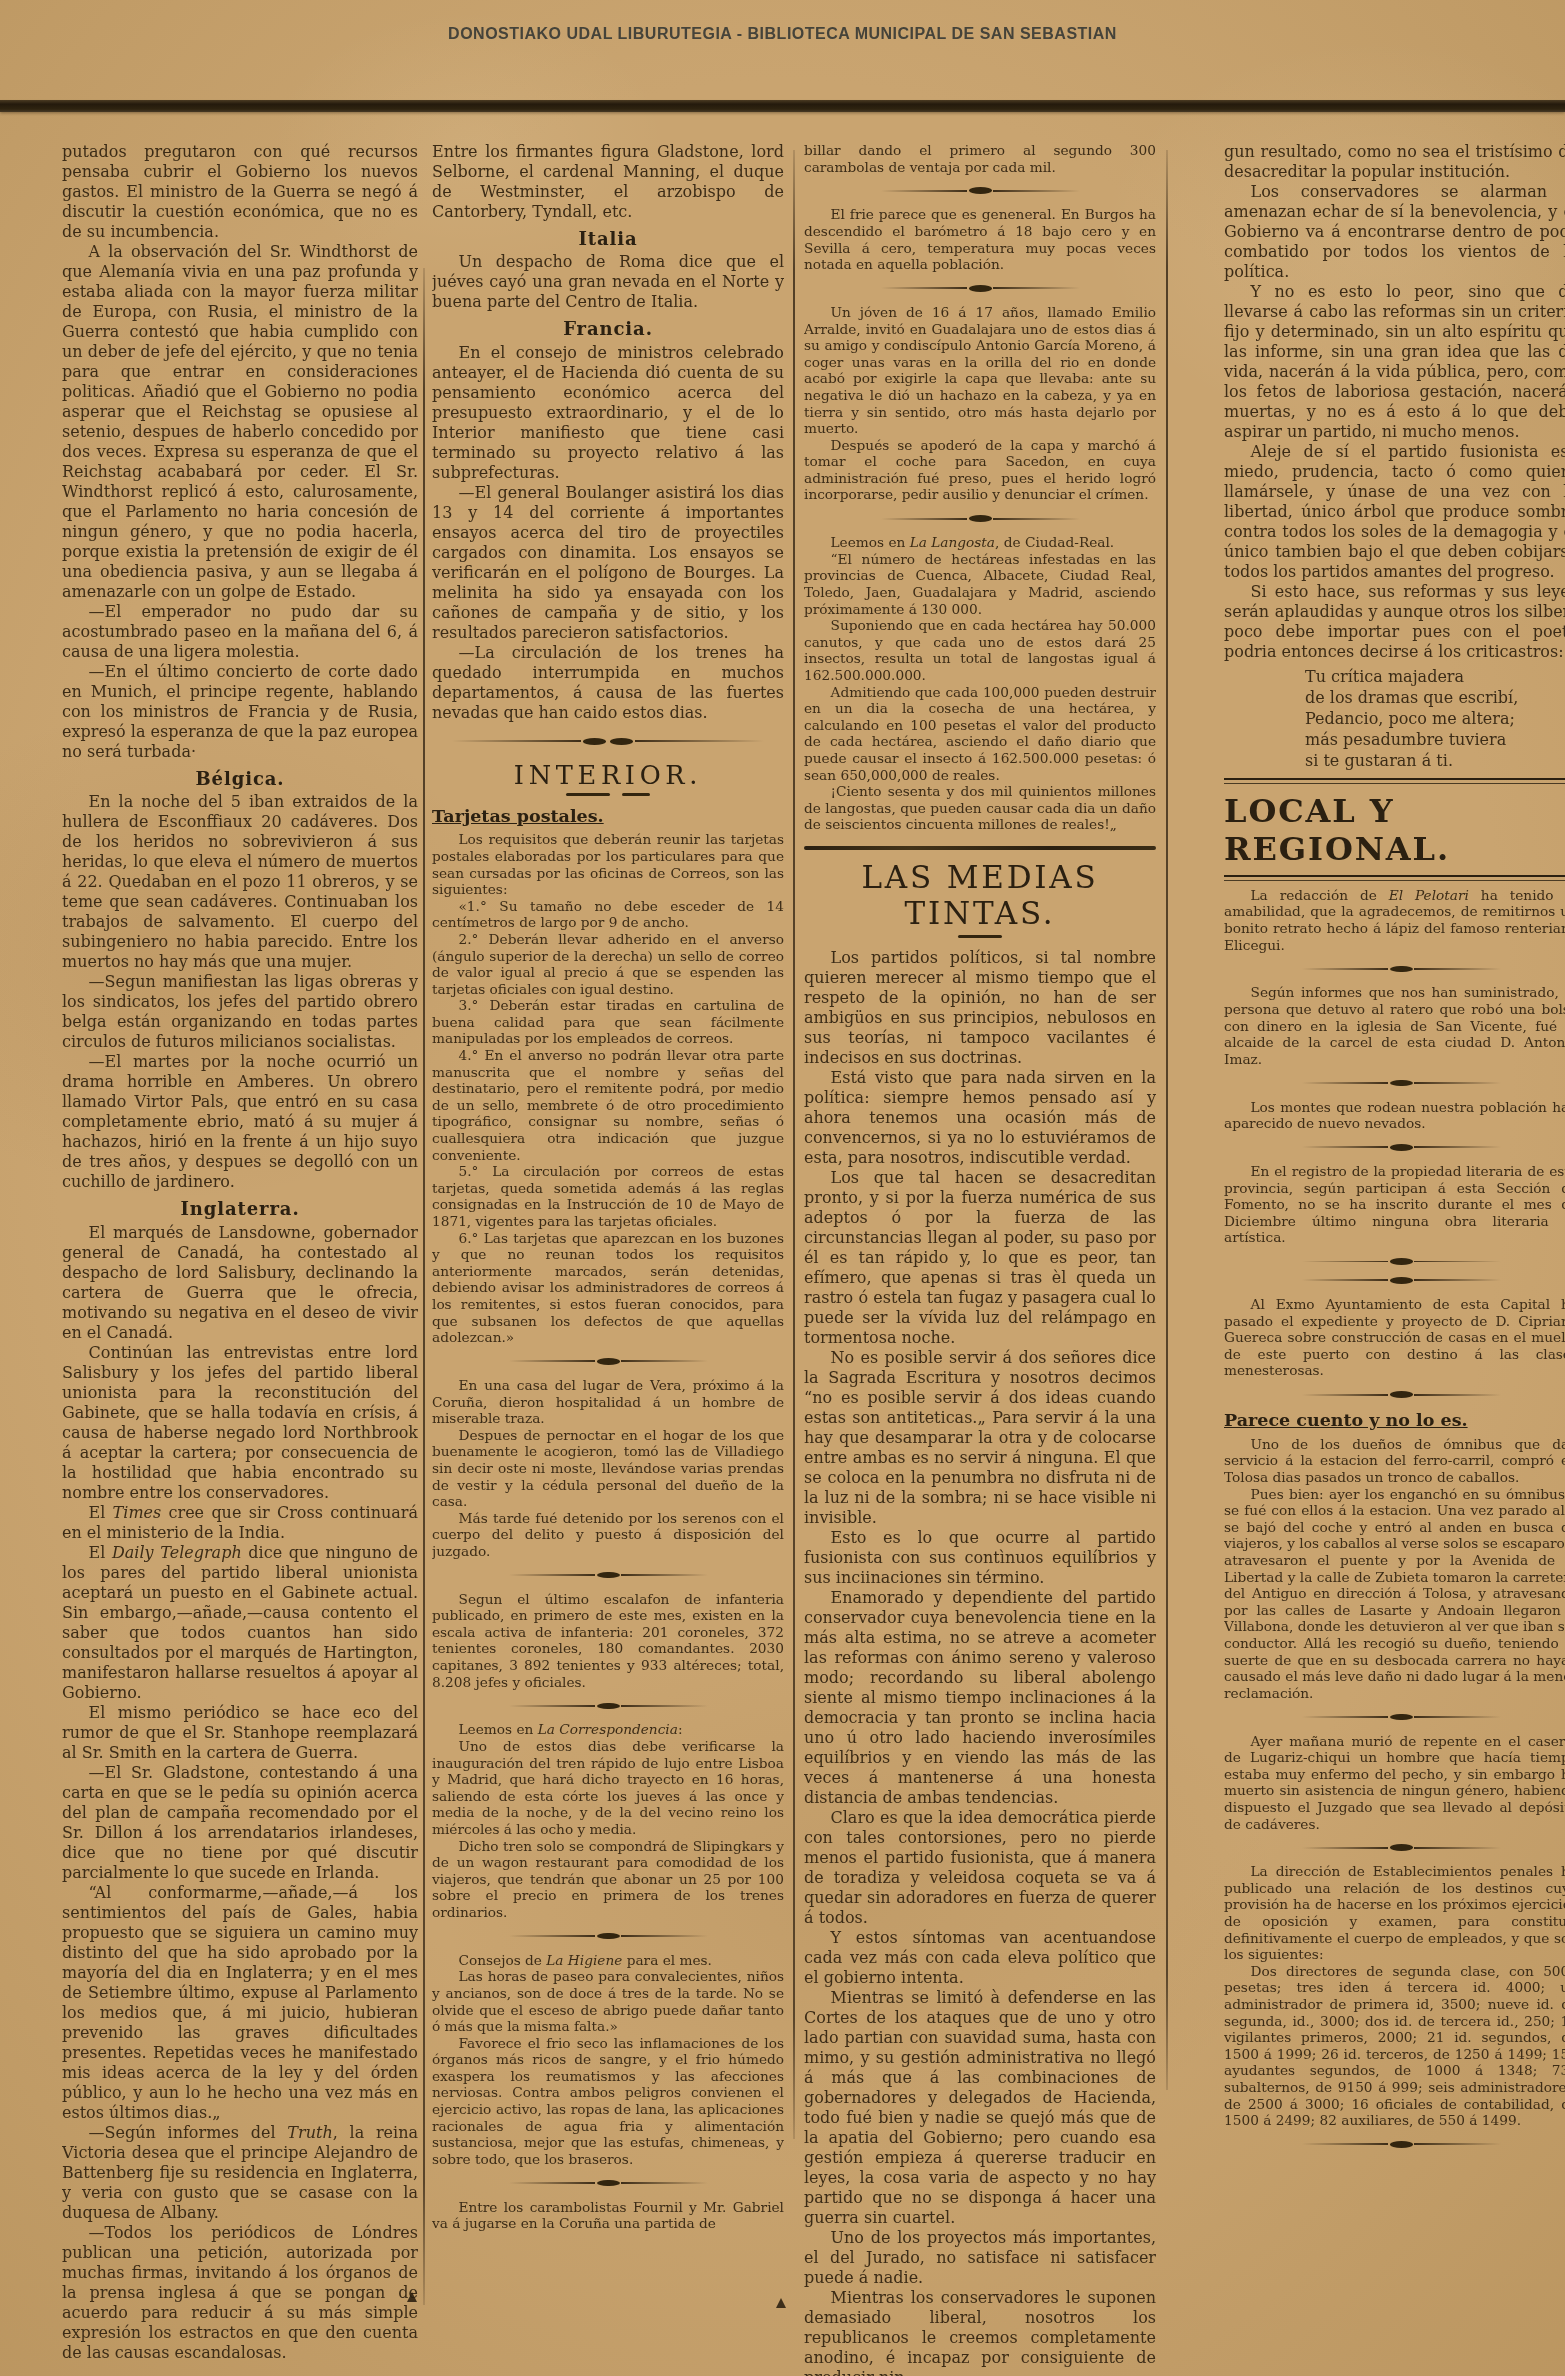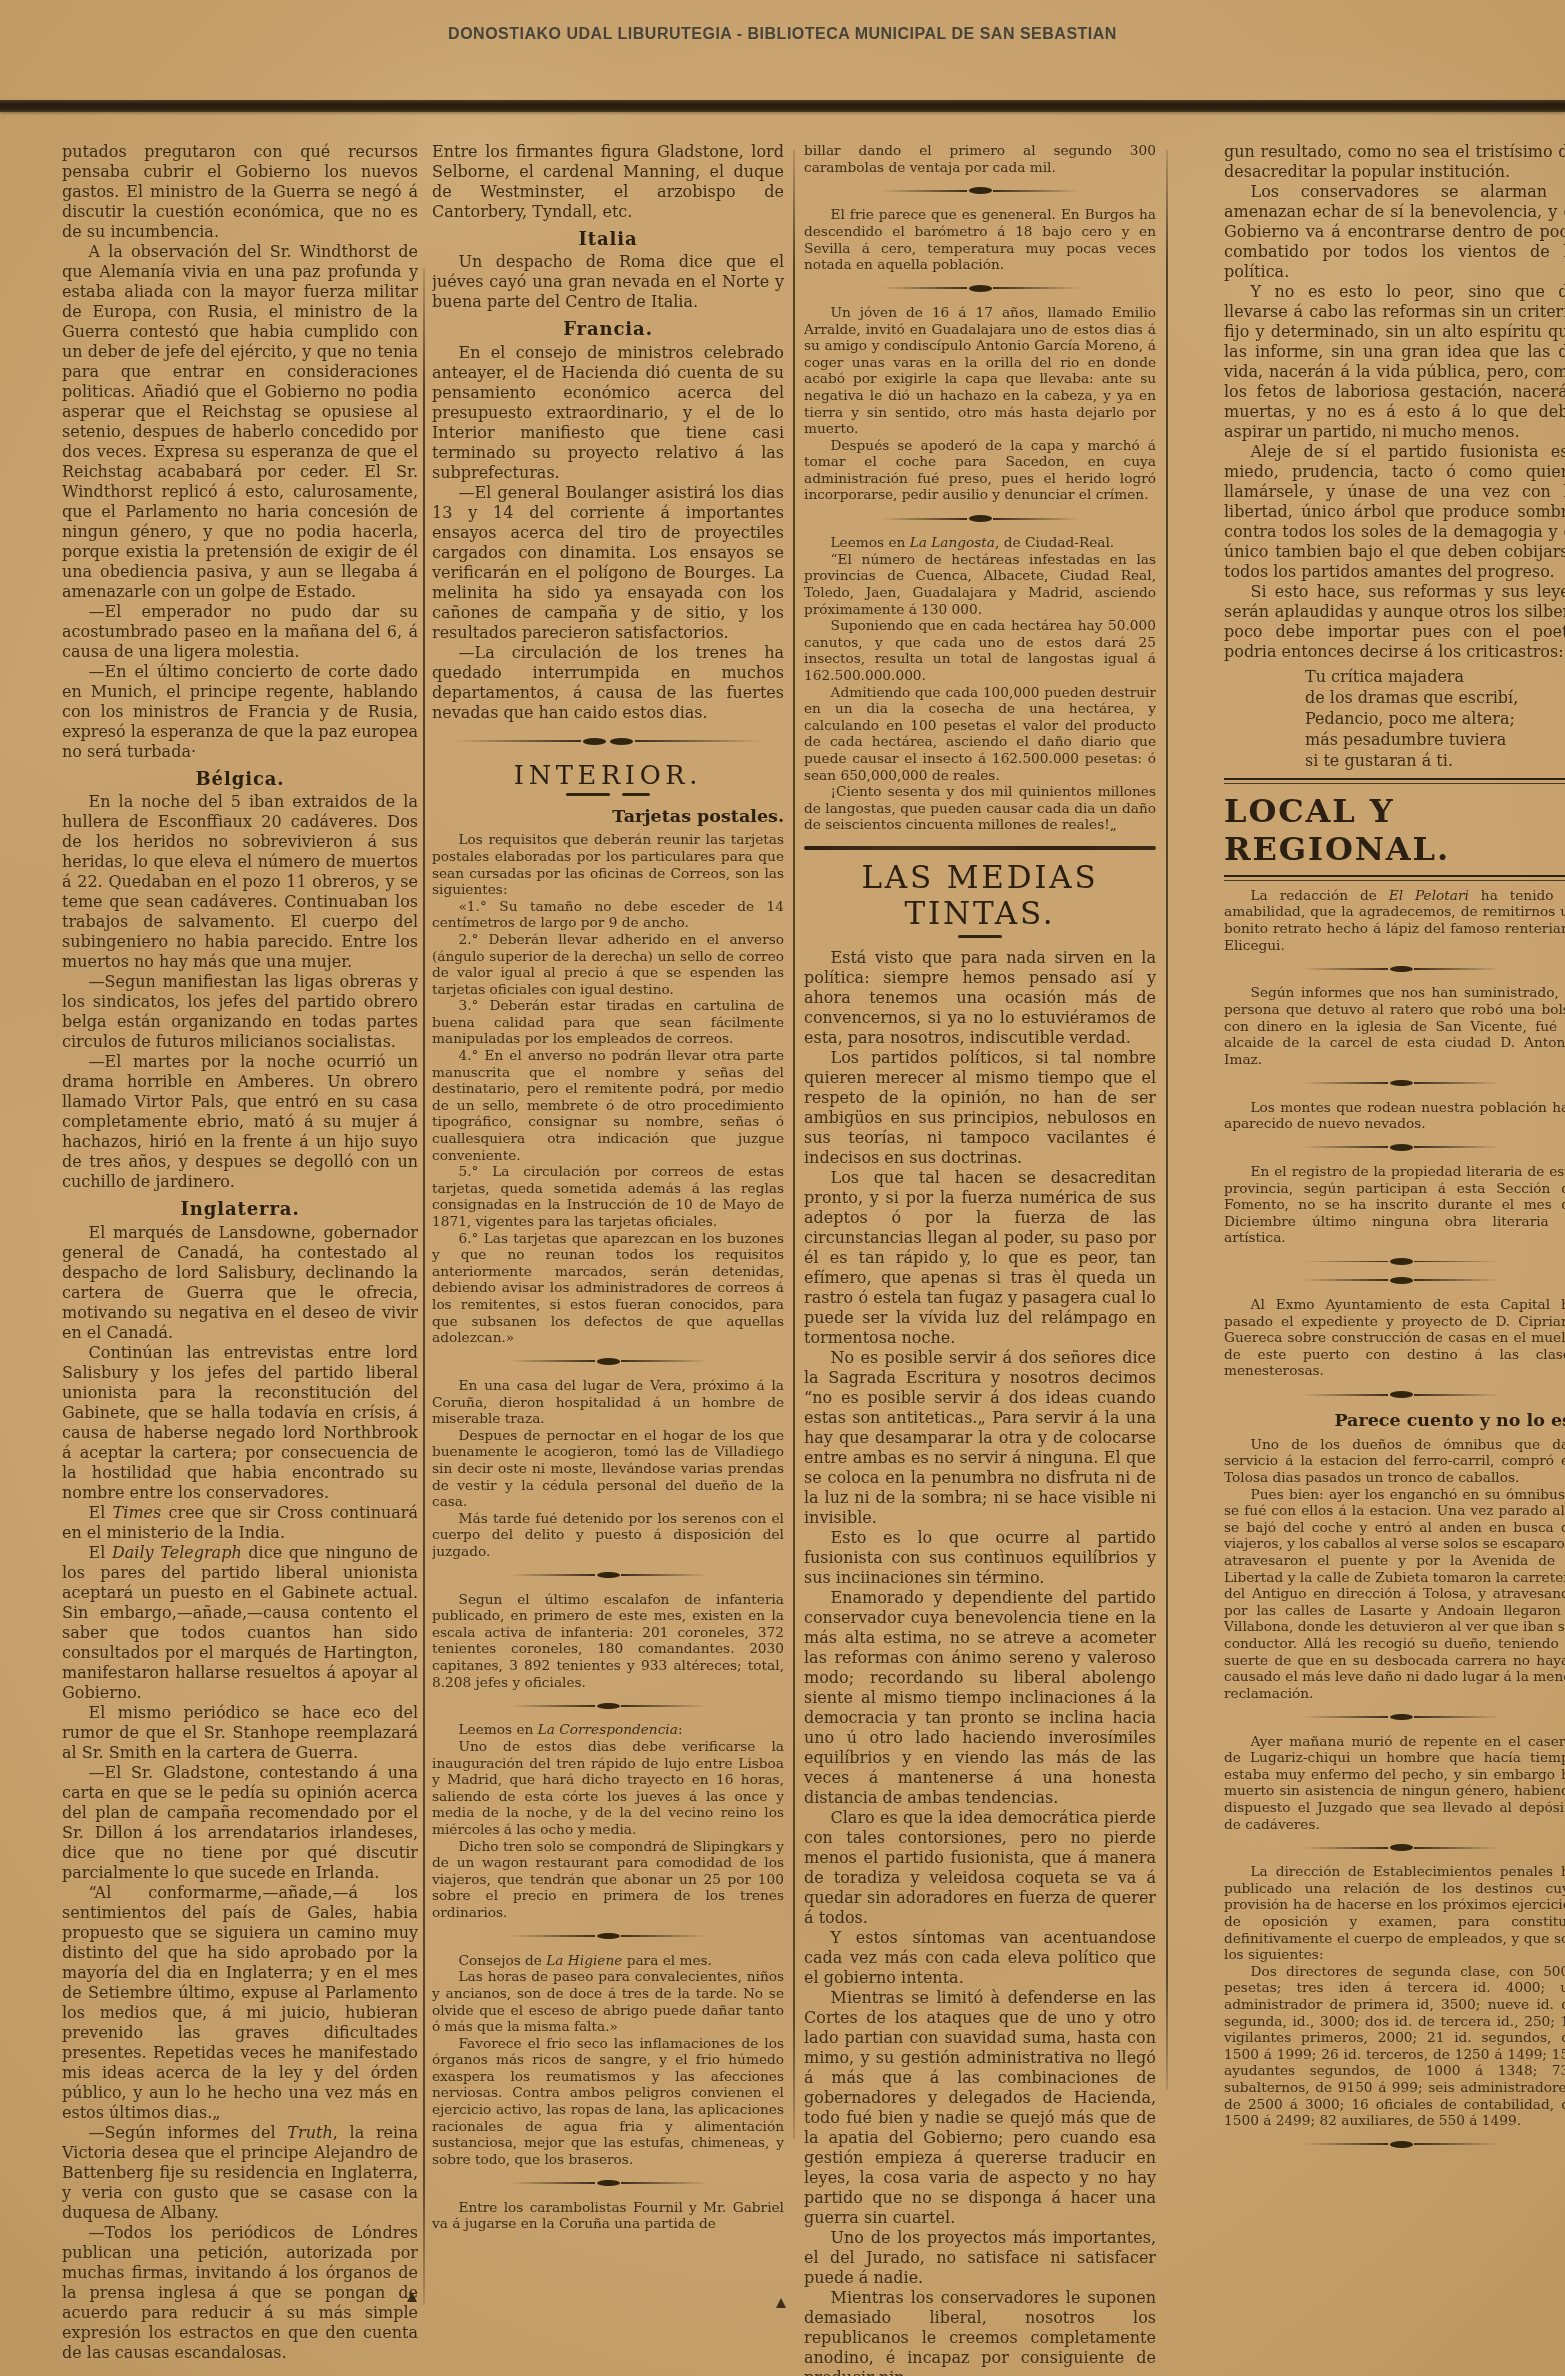--- a/index.html
+++ b/index.html
@@ -40,21 +40,21 @@
   .para{margin:0;text-indent:26.5px;}
   .para.lg{font-size:16px;line-height:20px;}
   .para.sm{font-size:13.7px;line-height:16.6px;}
   .para.ni{text-indent:0;}
   .para i{font-style:italic;}
 
   .hc{font-size:18px;font-weight:bold;text-align:center;letter-spacing:0.9px;margin:5.7px 0 3.8px;color:var(--inkstrong,#2b2011);}
   .hs{font-size:25.6px;text-align:center;letter-spacing:4.7px;margin:15px 0 1.9px;color:var(--inkstrong,#2b2011);}
   .ha{font-size:31px;text-align:center;letter-spacing:2.8px;margin:9.5px 0 1.9px;color:var(--inkstrong,#2b2011);}
   .hl{font-size:32px;font-weight:bold;text-align:left;letter-spacing:1.9px;margin:7.6px 0;color:var(--inkstrong,#2b2011);}
-  .hsub{font-size:17.5px;font-weight:bold;text-align:right;margin:9.5px 0 5.7px;color:var(--inkstrong,#2b2011);}
+  .hsub{font-size:17.5px;font-weight:bold;text-align:left;margin:9.5px 0 5.7px;color:var(--inkstrong,#2b2011);text-decoration:underline;}
 
   .divider{display:flex;align-items:center;justify-content:center;margin:12.3px auto;width:199px;}
   .divider.wide{width:312px;margin:15px auto;}
   .dline{flex:1;height:1.9px;}
   .dline.l{background:linear-gradient(to right,transparent,#3c2c17);}
   .dline.r{background:linear-gradient(to left,transparent,#3c2c17);}
   .dgem{width:23px;height:6.6px;background:#32250f;border-radius:50%;margin:0 1.9px;}
 
   .rulethick{height:3.8px;background:linear-gradient(90deg,#2b2011,#433319 30%,#2b2011 70%,#3a2c15);margin:13.2px 0 3.8px;border-radius:1.9px;}
   .ruledouble{height:2.8px;border-top:2.8px solid #2b2011;border-bottom:0.9px solid rgba(43,32,17,.8);margin:5.7px 0;}
@@ -186,22 +186,22 @@
     <p class="para sm">Leemos en <i>La Langosta</i>, de Ciudad-Real.</p>
     <p class="para sm">“El número de hectáreas infestadas en las provincias de Cuenca, Albacete, Ciudad Real, Toledo, Jaen, Guadalajara y Madrid, asciendo próximamente á 130 000.</p>
     <p class="para sm">Suponiendo que en cada hectárea hay 50.000 canutos, y que cada uno de estos dará 25 insectos, resulta un total de langostas igual á 162.500.000.000.</p>
     <p class="para sm">Admitiendo que cada 100,000 pueden destruir en un dia la cosecha de una hectárea, y calculando en 100 pesetas el valor del producto de cada hectárea, asciendo el daño diario que puede causar el insecto á 162.500.000 pesetas: ó sean 650,000,000 de reales.</p>
     <p class="para sm">¡Ciento sesenta y dos mil quinientos millones de langostas, que pueden causar cada dia un daño de seiscientos cincuenta millones de reales!„</p>
     <div class="rulethick"></div>
     <div class="ha">LAS MEDIAS TINTAS.</div>
     <div class="dash single">
       <span class="d1"></span>
     </div>
+    <p class="para lg">Los partidos políticos, si tal nombre quieren merecer al mismo tiempo que el respeto de la opinión, no han de ser ambigüos en sus principios, nebulosos en sus teorías, ni tampoco vacilantes é indecisos en sus doctrinas.</p>
     <p class="para lg">Está visto que para nada sirven en la política: siempre hemos pensado así y ahora tenemos una ocasión más de convencernos, si ya no lo estuviéramos de esta, para nosotros, indiscutible verdad.</p>
-    <p class="para lg">Los partidos políticos, si tal nombre quieren merecer al mismo tiempo que el respeto de la opinión, no han de ser ambigüos en sus principios, nebulosos en sus teorías, ni tampoco vacilantes é indecisos en sus doctrinas.</p>
     <p class="para lg">Los que tal hacen se desacreditan pronto, y si por la fuerza numérica de sus adeptos ó por la fuerza de las circunstancias llegan al poder, su paso por él es tan rápido y, lo que es peor, tan efímero, que apenas si tras èl queda un rastro ó estela tan fugaz y pasagera cual lo puede ser la vívida luz del relámpago en tormentosa noche.</p>
     <p class="para lg">No es posible servir á dos señores dice la Sagrada Escritura y nosotros decimos “no es posible servir á dos ideas cuando estas son antiteticas.„ Para servir á la una hay que desamparar la otra y de colocarse entre ambas es no servir á ninguna. El que se coloca en la penumbra no disfruta ni de la luz ni de la sombra; ni se hace visible ni invisible.</p>
     <p class="para lg">Esto es lo que ocurre al partido fusionista con sus contìnuos equilíbrios y sus inciinaciones sin término.</p>
     <p class="para lg">Enamorado y dependiente del partido conservador cuya benevolencia tiene en la más alta estima, no se atreve a acometer las reformas con ánimo sereno y valeroso modo; recordando su liberal abolengo siente al mismo tiempo inclinaciones á la democracia y tan pronto se inclina hacia uno ú otro lado haciendo inverosímiles equilíbrios y en viendo las más de las veces á mantenerse á una honesta distancia de ambas tendencias.</p>
     <p class="para lg">Claro es que la idea democrática pierde con tales contorsiones, pero no pierde menos el partido fusionista, que á manera de toradiza y veleidosa coqueta se va á quedar sin adoradores en fuerza de querer á todos.</p>
     <p class="para lg">Y estos síntomas van acentuandose cada vez más con cada eleva político que el gobierno intenta.</p>
     <p class="para lg">Mientras se limitó à defenderse en las Cortes de los ataques que de uno y otro lado partian con suavidad suma, hasta con mimo, y su gestión administrativa no llegó á más que á las combinaciones de gobernadores y delegados de Hacienda, todo fué bien y nadie se quejó más que de la apatia del Gobierno; pero cuando esa gestión empieza á quererse traducir en leyes, la cosa varia de aspecto y no hay partido que no se disponga á hacer una guerra sin cuartel.</p>
     <p class="para lg">Uno de los proyectos más importantes, el del Jurado, no satisface ni satisfacer puede á nadie.</p>
     <p class="para lg">Mientras los conservadores le suponen demasiado liberal, nosotros los republicanos le creemos completamente anodino, é incapaz por consiguiente de producir nin-</p>
   </div>

